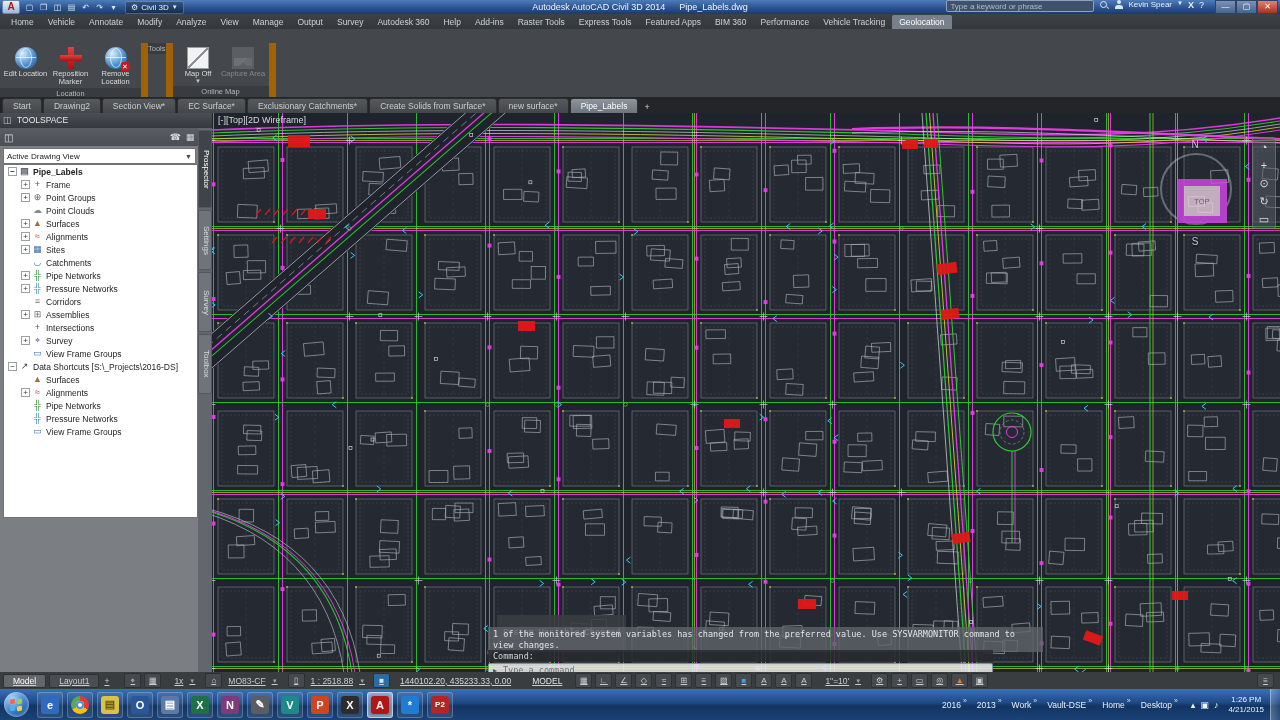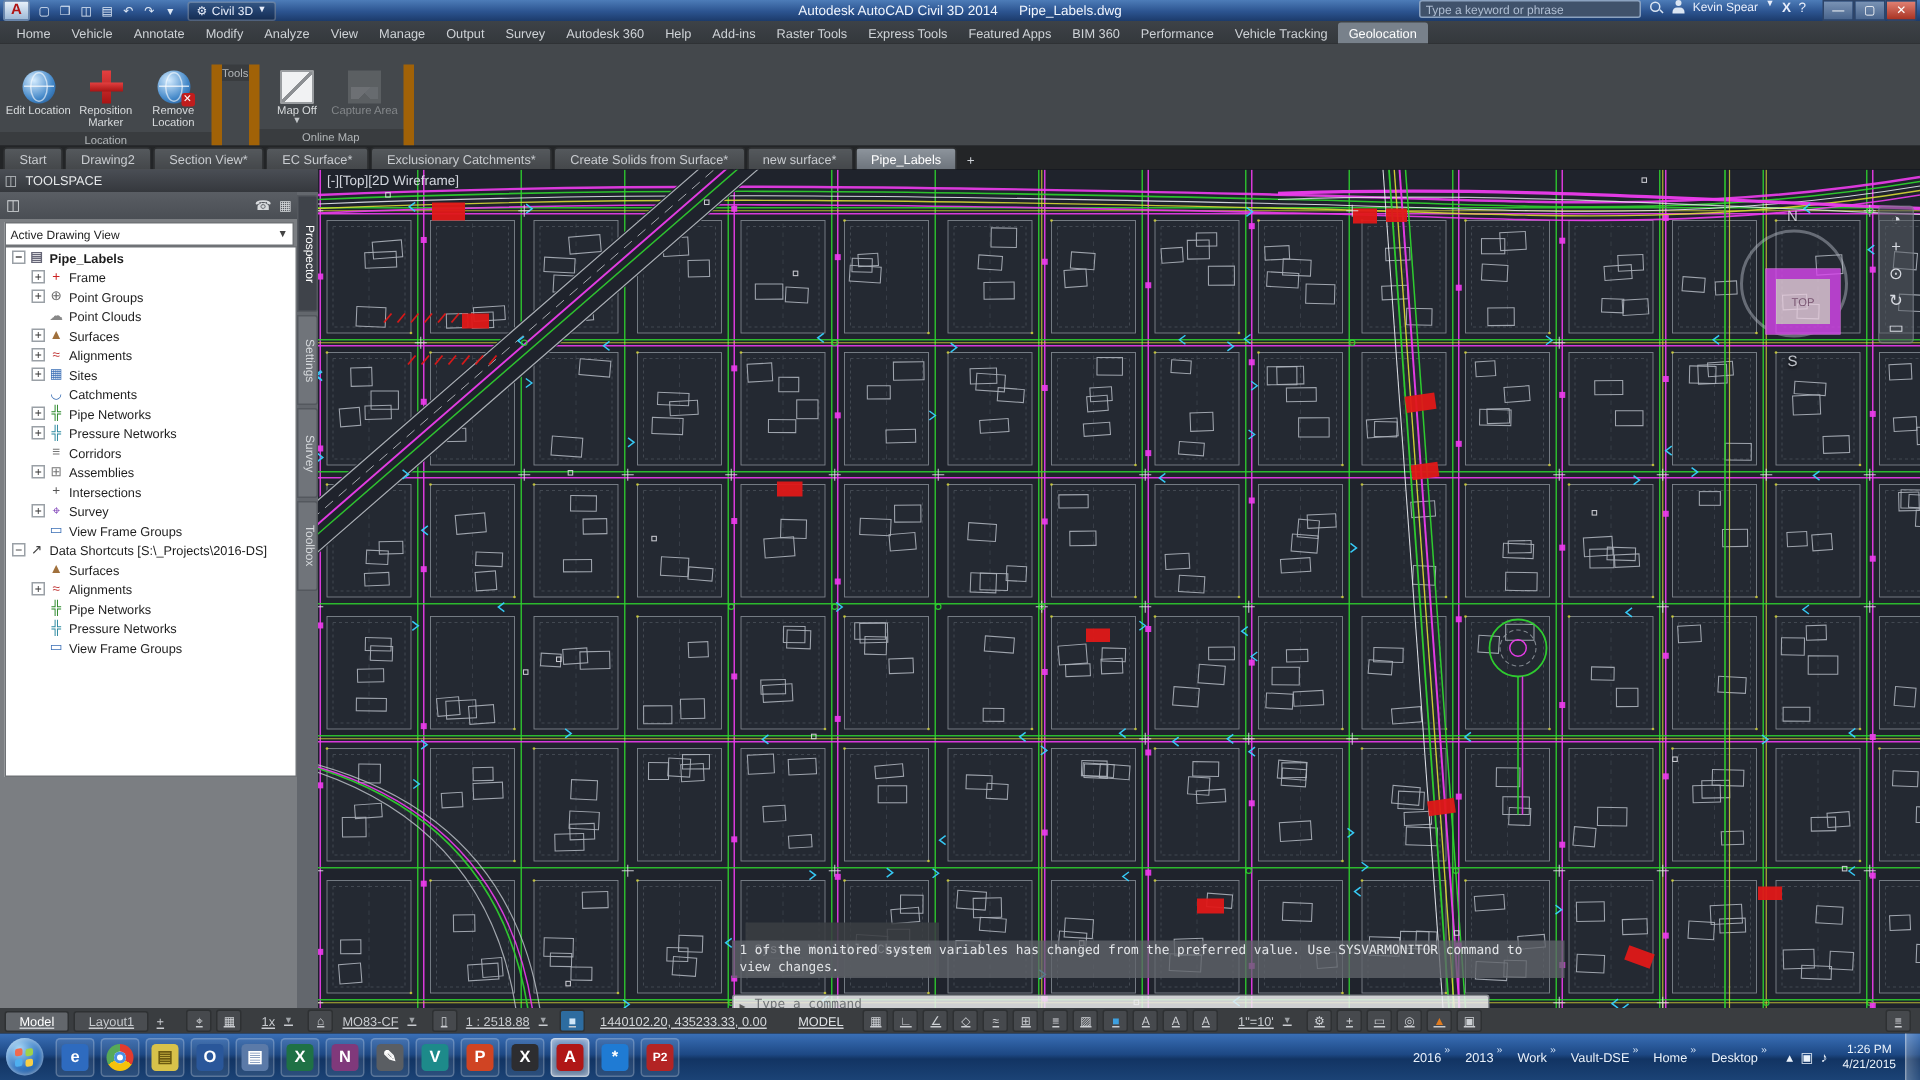--- a/index.html
+++ b/index.html
@@ -1795,20 +1795,21 @@
       <div class="navbar">
         <span>◔</span>
         <span>+</span>
         <span>⊙</span>
         <span>↻</span>
         <span>▭</span>
       </div>
 
       <div class="cmd-note">System Variable Changed</div>
       <div class="cmd-hist">1 of the monitored system variables has changed from the preferred value. Use SYSVARMONITOR command to view changes.</div>
+      <div class="cmd-prompt">Command:</div>
       <div class="cmd-inputrow">
         <span class="kbd">▸</span>
         <input class="cmd-input" placeholder="Type a command" style="">
       </div>
     </div>
   </div>
 
   <div class="statusbar" id="statusbar">
       <div class="mtab active">Model</div>
       <div class="mtab">Layout1</div>

